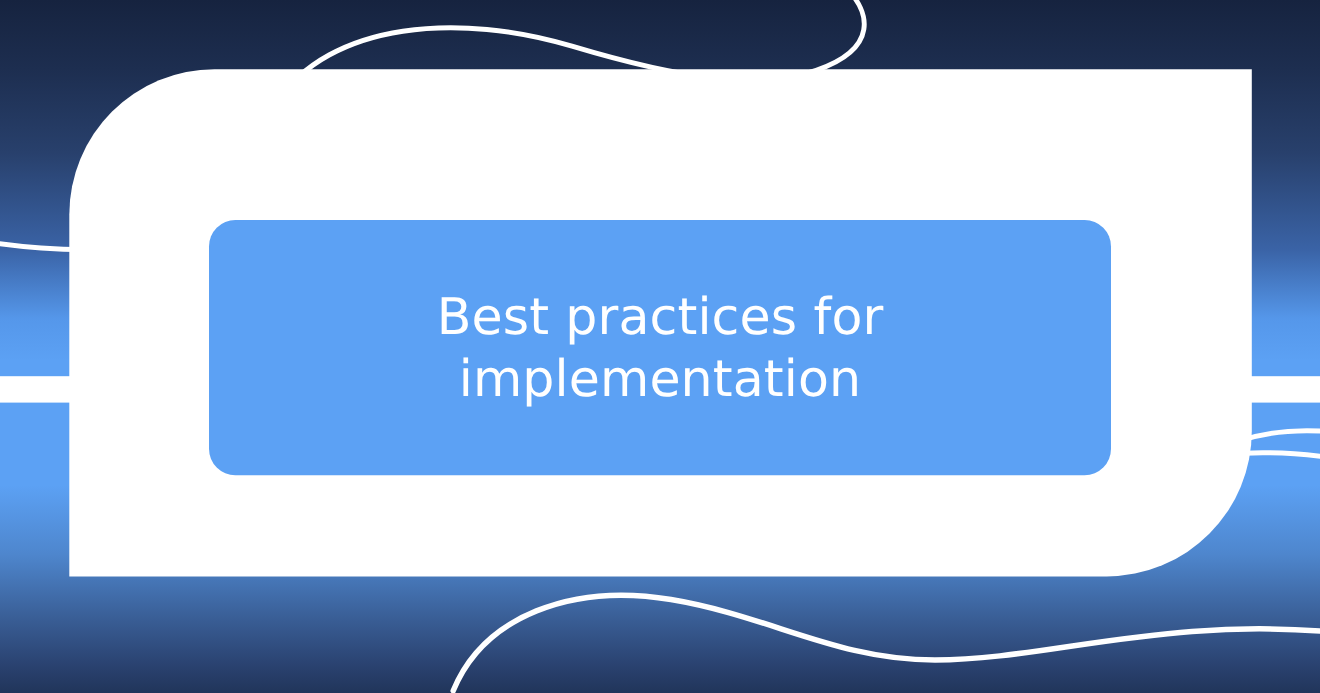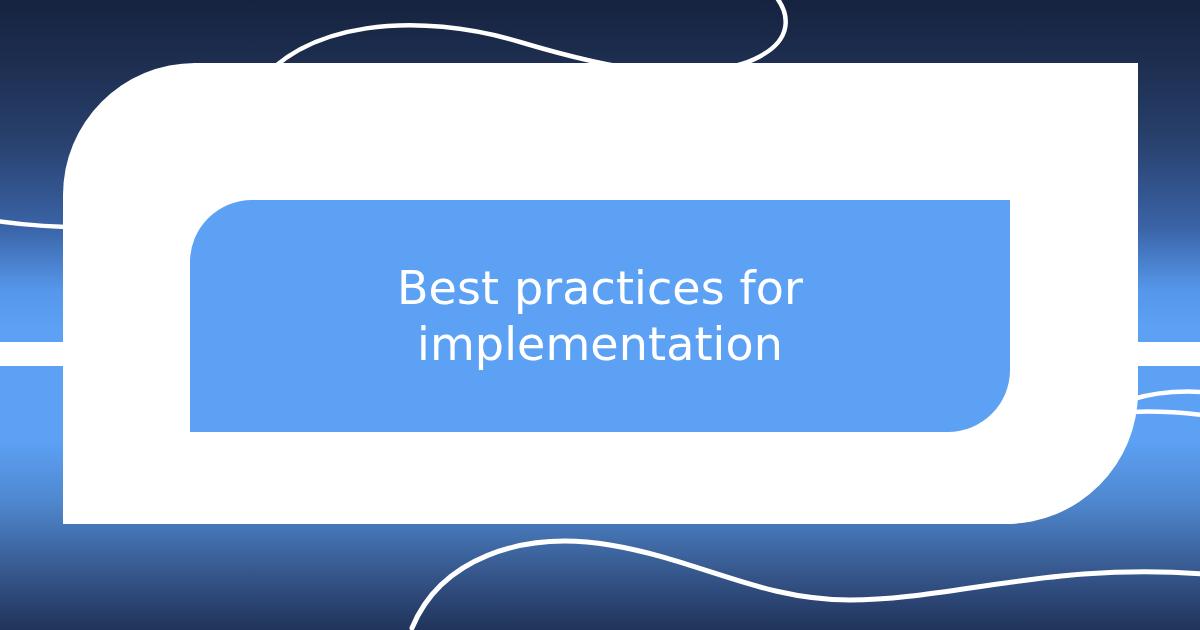--- a/index.html
+++ b/index.html
@@ -66,20 +66,21 @@
     background: #5ca1f4;
     border-top-left-radius: 62px;
     border-top-right-radius: 0px;
     border-bottom-right-radius: 62px;
     border-bottom-left-radius: 0px;
     display: flex;
     align-items: center;
     justify-content: center;
     box-sizing: border-box;
     padding: 0 40px;
+    border-radius: 24px;
   }
 
   .headline {
     margin: 0;
     color: #ffffff;
     font-size: 46px;
     font-weight: 400;
     line-height: 1.22;
     text-align: center;
     letter-spacing: 0.1px;

